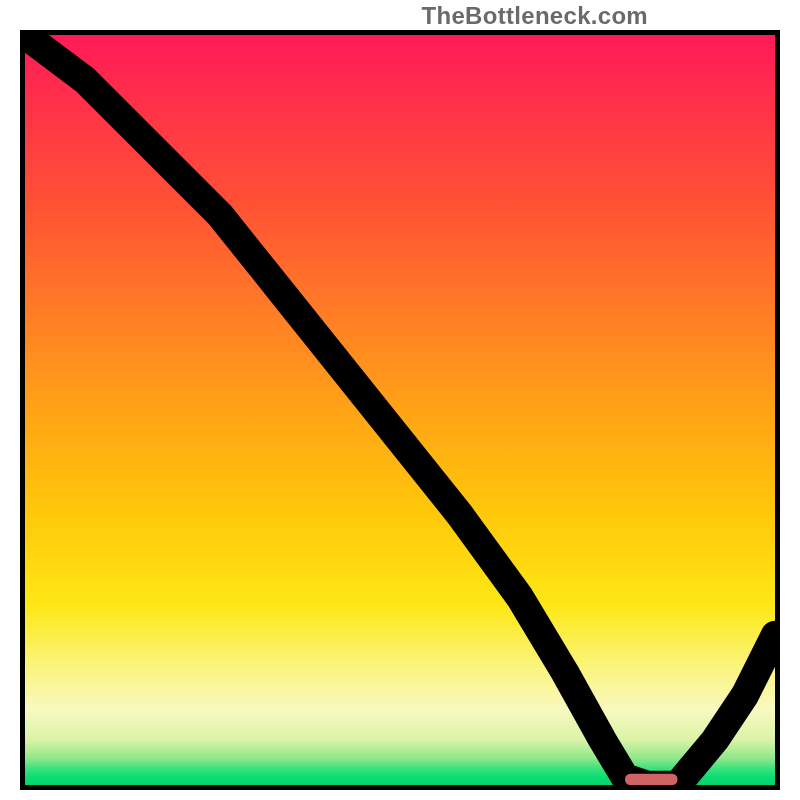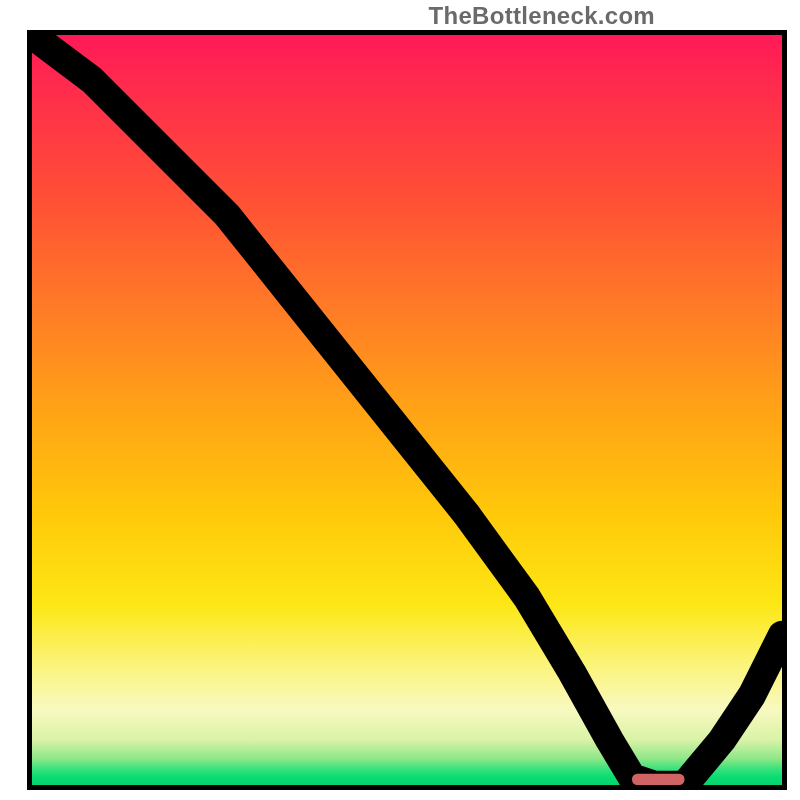--- a/index.html
+++ b/index.html
@@ -8,21 +8,20 @@
     width: 800px;
     height: 800px;
     overflow: hidden;
     background: #ffffff;
     font-family: Arial, Helvetica, sans-serif;
   }
   .container {
     position: relative;
     width: 660px;
     height: 800px;
-    margin-left: 7px;
   }
   .watermark {
     position: absolute;
     top: 2px;
     right: 12px;
     font-size: 24px;
     font-weight: 600;
     color: #6a6a6a;
     letter-spacing: 0.3px;
   }

